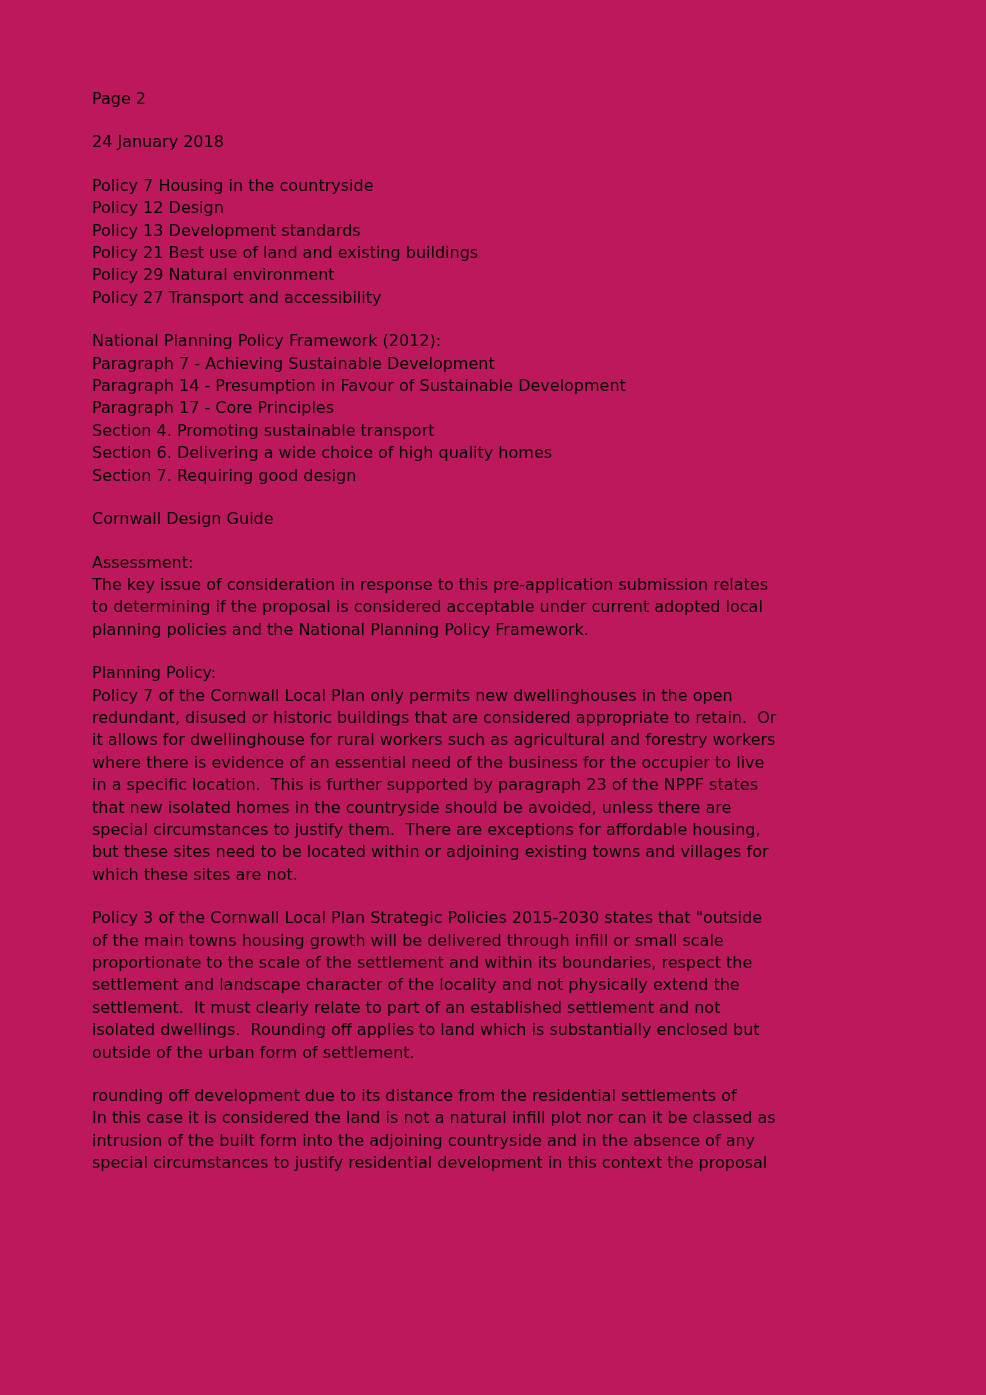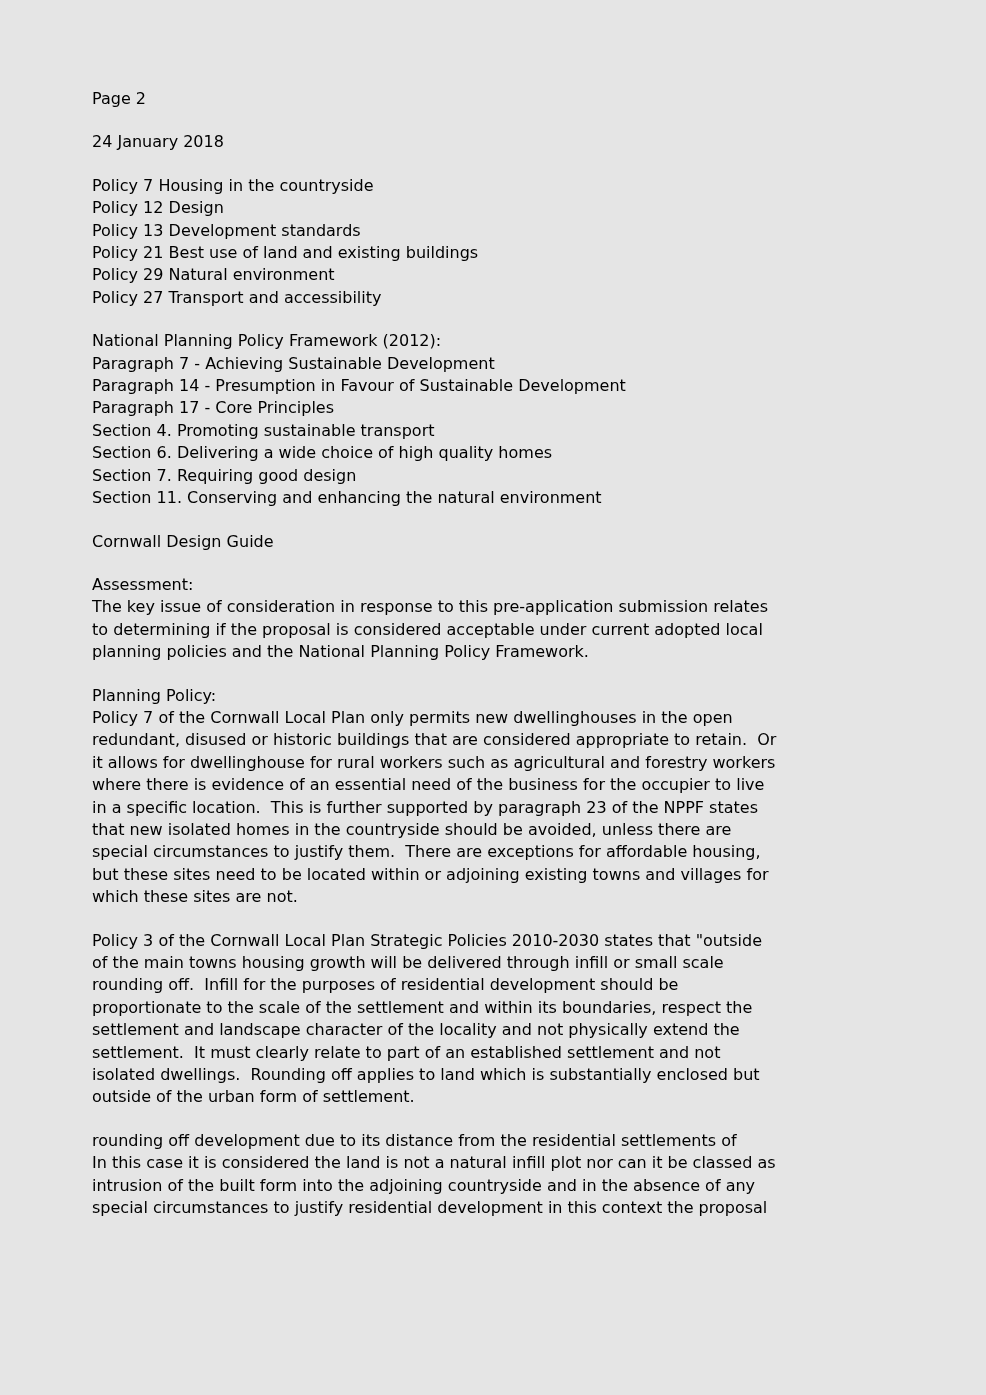--- a/index.html
+++ b/index.html
@@ -4,21 +4,21 @@
 <style>
   html, body {
     margin: 0;
     padding: 0;
     background: #ffffff;
   }
   .page {
     position: relative;
     width: 986px;
     height: 1395px;
-    background: #e5e5e5;
+    background: #be185d;
     overflow: hidden;
     box-sizing: border-box;
     padding: 88px 60px 1px 92px;
     font-family: "DejaVu Sans", "Liberation Sans", sans-serif;
     font-size: 16px;
     line-height: 22.4px;
     color: #000000;
   }
   .blk {
     margin: 0 0 21px 0;
@@ -50,21 +50,20 @@
   </div>
 
   <div class="blk">
     <div class="ln">National Planning Policy Framework (2012):</div>
     <div class="ln">Paragraph 7 - Achieving Sustainable Development</div>
     <div class="ln">Paragraph 14 - Presumption in Favour of Sustainable Development</div>
     <div class="ln">Paragraph 17 - Core Principles</div>
     <div class="ln">Section 4. Promoting sustainable transport</div>
     <div class="ln">Section 6. Delivering a wide choice of high quality homes</div>
     <div class="ln">Section 7. Requiring good design</div>
-    <div class="ln">Section 11. Conserving and enhancing the natural environment</div>
   </div>
 
   <div class="blk">
     <div class="ln">Cornwall Design Guide</div>
   </div>
 
   <div class="blk">
     <div class="ln">Assessment:</div>
     <div class="ln">The key issue of consideration in response to this pre-application submission relates</div>
     <div class="ln">to determining if the proposal is considered acceptable under current adopted local</div>
@@ -78,23 +77,22 @@
     <div class="ln">it allows for dwellinghouse for rural workers such as agricultural and forestry workers</div>
     <div class="ln">where there is evidence of an essential need of the business for the occupier to live</div>
     <div class="ln">in a specific location.  This is further supported by paragraph 23 of the NPPF states</div>
     <div class="ln">that new isolated homes in the countryside should be avoided, unless there are</div>
     <div class="ln">special circumstances to justify them.  There are exceptions for affordable housing,</div>
     <div class="ln">but these sites need to be located within or adjoining existing towns and villages for</div>
     <div class="ln">which these sites are not.</div>
   </div>
 
   <div class="blk">
-    <div class="ln">Policy 3 of the Cornwall Local Plan Strategic Policies 2010-2030 states that "outside</div>
+    <div class="ln">Policy 3 of the Cornwall Local Plan Strategic Policies 2015-2030 states that "outside</div>
     <div class="ln">of the main towns housing growth will be delivered through infill or small scale</div>
-    <div class="ln">rounding off.  Infill for the purposes of residential development should be</div>
     <div class="ln">proportionate to the scale of the settlement and within its boundaries, respect the</div>
     <div class="ln">settlement and landscape character of the locality and not physically extend the</div>
     <div class="ln">settlement.  It must clearly relate to part of an established settlement and not</div>
     <div class="ln">isolated dwellings.  Rounding off applies to land which is substantially enclosed but</div>
     <div class="ln">outside of the urban form of settlement.</div>
   </div>
 
   <div class="blk">
     <div class="ln">rounding off development due to its distance from the residential settlements of</div>
     <div class="ln">In this case it is considered the land is not a natural infill plot nor can it be classed as</div>

